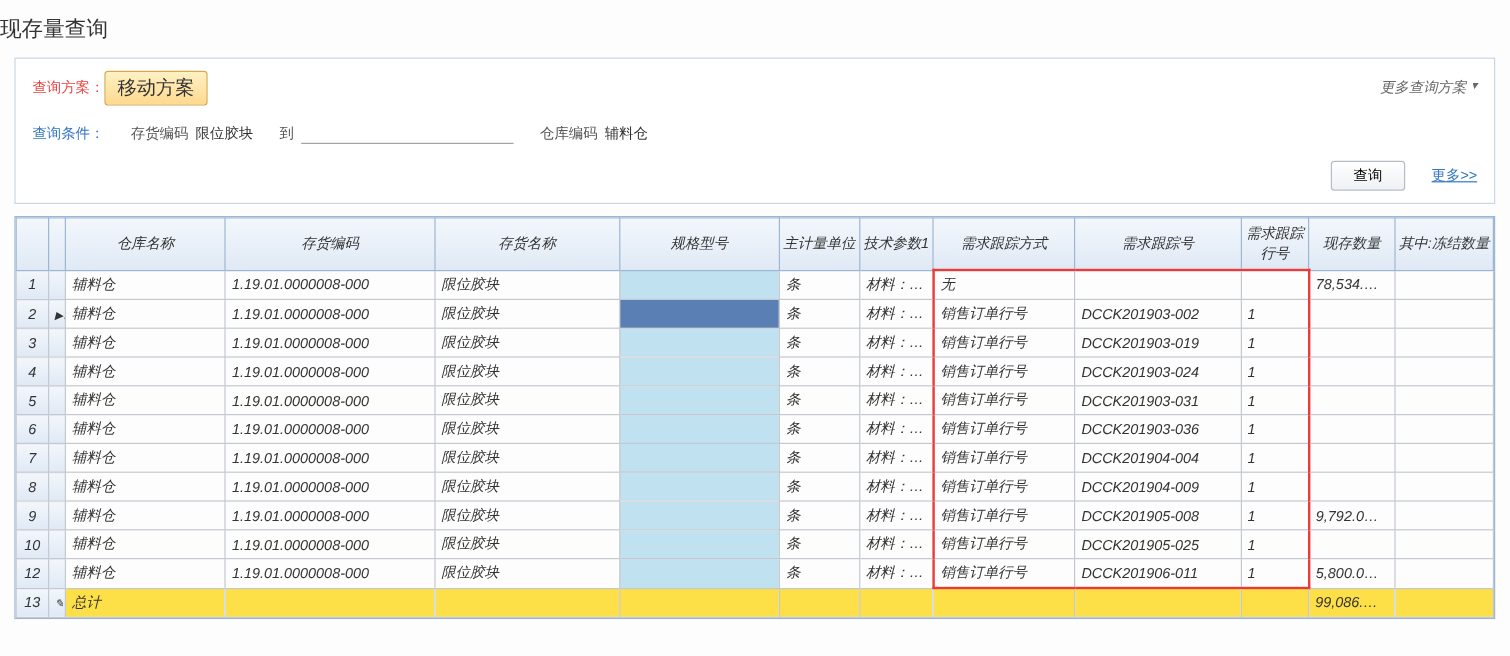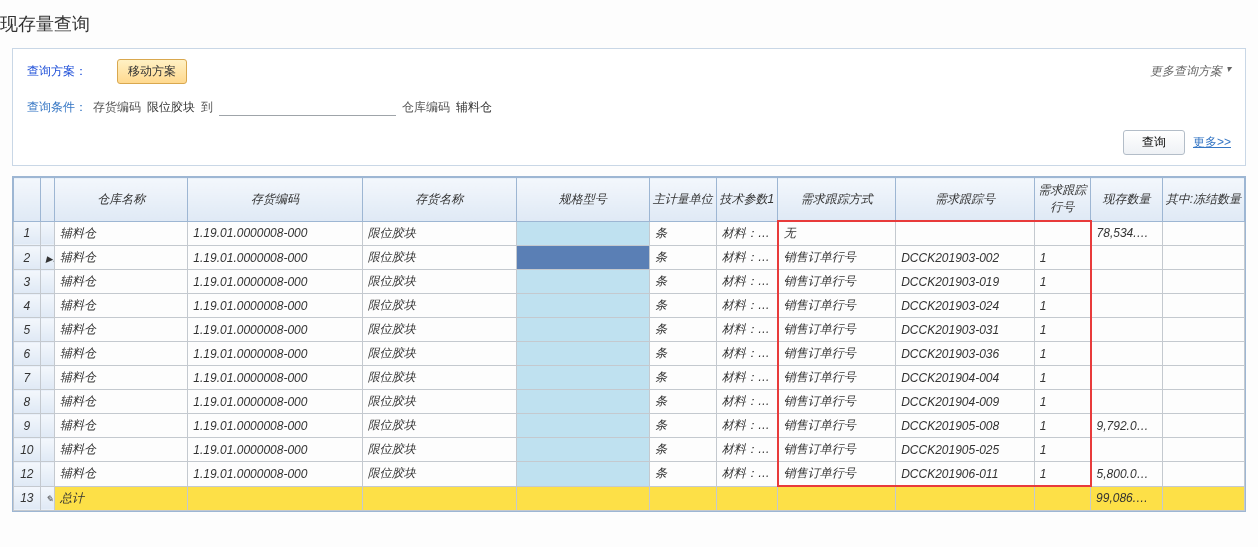--- a/index.html
+++ b/index.html
@@ -3,41 +3,41 @@
   <meta charset="utf-8">
   <style>
     * { margin: 0; padding: 0; box-sizing: border-box; }
     body { font-family: "Microsoft YaHei", Arial, sans-serif; font-size: 12px; background: #fdfdfd; color: #333; }
     
     .page-title { font-size: 18px; font-weight: normal; padding: 12px 0; }
     
     .main-box { border: 1px solid #c9d7e6; margin: 0 12px; background: #fff; padding: 10px 14px; }
     
     .row1 { display: flex; align-items: center; margin-bottom: 14px; }
-    .row1 .lbl-blue { color: #1d4ed8; font-weight: normal; margin-right: 30px; }
+    .row1 .lbl-blue { color: #ef4444; font-weight: normal; margin-right: 0; }
     .btn-orange { 
       background: linear-gradient(#fff1c4, #ffd98f); 
       border: 1px solid #d9a84f; 
       border-radius: 3px; 
       padding: 3px 10px; 
       cursor: pointer;
       color: #333;
-      font-size: 12px;
+      font-size: 16px;
     }
     .row1-right { margin-left: auto; display: flex; align-items: flex-start; color: #666; cursor: pointer; font-style: italic; }
     .chev { margin-left: 4px; font-size: 10px; }
     
-    .row2 { display: flex; align-items: center; gap: 6px; margin-bottom: 14px; }
+    .row2 { display: flex; align-items: center; gap: 22px; margin-bottom: 14px; }
     .row2 .lbl-blue { color: #3576c4; }
     .field-grp { display: flex; align-items: center; gap: 6px; }
     .field-grp .f-label { color: #555; }
     .field-grp .f-value { color: #333; }
     .underline-input { border: none; border-bottom: 1px solid #9fa4a9; min-width: 120px; height: 18px; background: transparent; }
     
-    .row3 { display: flex; justify-content: flex-end; align-items: center; gap: 8px; }
+    .row3 { display: flex; justify-content: flex-end; align-items: center; gap: 22px; }
     .btn-plain { 
       background: linear-gradient(#ffffff, #eef1f5); 
       border: 1px solid #b3bdc8; 
       border-radius: 3px; 
       padding: 3px 18px; 
       cursor: pointer;
       font-size: 12px;
     }
     .more-link { color: #3576c4; text-decoration: underline; cursor: pointer; font-size: 12px; }
     

